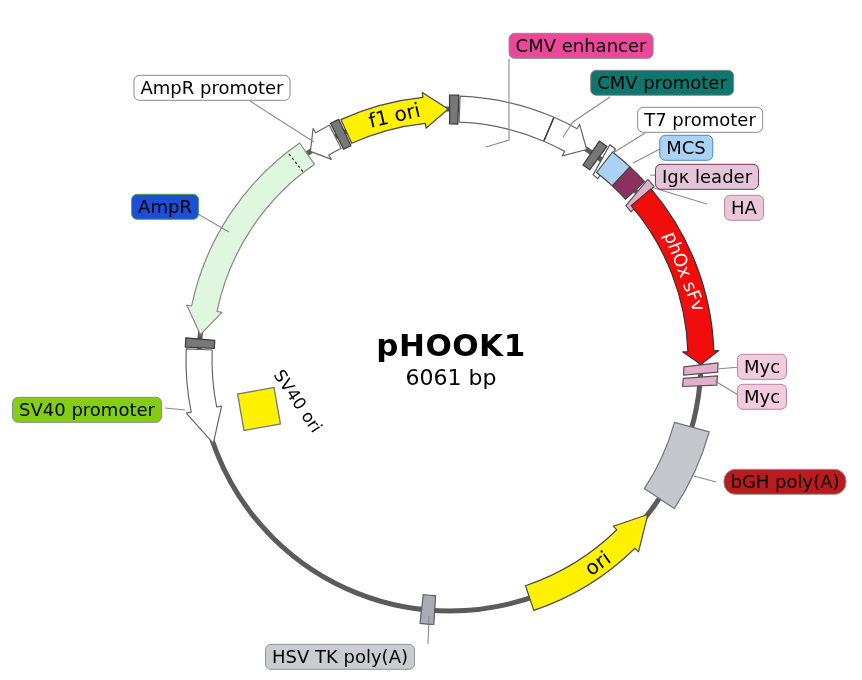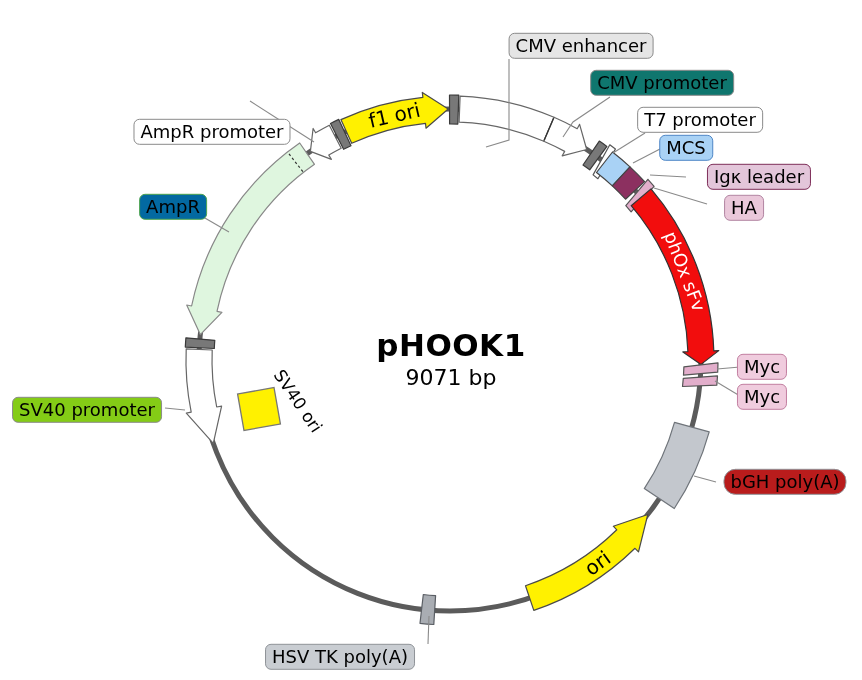--- a/index.html
+++ b/index.html
@@ -56,31 +56,31 @@
       <polyline points="165,408 185,410" fill="none" stroke="#8A8A8A" stroke-width="1.1"></polyline>
       <polyline points="198,214 229,232" fill="none" stroke="#8A8A8A" stroke-width="1.1"></polyline>
       <polyline points="250,101 314,142" fill="none" stroke="#8A8A8A" stroke-width="1.1"></polyline>
       <text transform="translate(394.4 115.2) rotate(-13)" text-anchor="middle" dominant-baseline="central" fill="#000000" font-size="20">f1 ori</text>
       <text transform="translate(597.5 563.1) rotate(-36)" text-anchor="middle" dominant-baseline="central" fill="#000000" font-size="20">ori</text>
       <text transform="translate(684.8 271.3) rotate(69)" text-anchor="middle" dominant-baseline="central" fill="#FFFFFF" font-size="18">phOx sFv</text>
       <rect x="-18.5" y="-18.5" width="37" height="37" transform="translate(259 409) rotate(-10)" fill="#FFF100" stroke="#777777" stroke-width="1.3"></rect>
       <text transform="translate(298 401) rotate(56)" text-anchor="middle" dominant-baseline="central" fill="#000000" font-size="17">SV40 ori</text>
     </svg>
   <div id="labels-layer">
-      <div class="feat-label" style="left: 581px; top: 46px; background: #e5e5e5; border-color: rgb(138, 138, 138);">CMV enhancer</div>
+      <div class="feat-label" style="left: 581px; top: 46px; background: #ec4899; border-color: rgb(138, 138, 138);">CMV enhancer</div>
       <div class="feat-label" style="left: 662px; top: 83px; background: #0f766e; border-color: rgb(138, 138, 138);">CMV promoter</div>
       <div class="feat-label" style="left: 700px; top: 120px; background: rgb(255, 255, 255); border-color: rgb(138, 138, 138);">T7 promoter</div>
       <div class="feat-label" style="left: 686px; top: 148px; background: rgb(169, 210, 245); border-color: rgb(78, 134, 198);">MCS</div>
-      <div class="feat-label" style="left: 759px; top: 177px; background: rgb(227, 198, 218); border-color: rgb(125, 45, 88);">Igκ leader</div>
+      <div class="feat-label" style="left: 707px; top: 177px; background: rgb(227, 198, 218); border-color: rgb(125, 45, 88);">Igκ leader</div>
       <div class="feat-label" style="left: 744px; top: 208px; background: rgb(234, 200, 218); border-color: rgb(178, 133, 162);">HA</div>
       <div class="feat-label" style="left: 762px; top: 367px; background: rgb(240, 204, 222); border-color: rgb(194, 127, 160);">Myc</div>
       <div class="feat-label" style="left: 762px; top: 397px; background: rgb(240, 204, 222); border-color: rgb(194, 127, 160);">Myc</div>
       <div class="feat-label" style="left: 785px; top: 482px; background: #b91c1c; border-color: rgb(143, 147, 152); border-radius: 12px;">bGH poly(A)</div>
       <div class="feat-label" style="left: 340px; top: 657px; background: rgb(201, 205, 210); border-color: rgb(143, 147, 152);">HSV TK poly(A)</div>
       <div class="feat-label" style="left: 87px; top: 410px; background: #84cc16; border-color: rgb(138, 138, 138);">SV40 promoter</div>
-      <div class="feat-label" style="left: 173px; top: 207px; background: #0369a1; border-color: rgb(79, 165, 79);">AmpR</div>
-      <div class="feat-label" style="left: 212px; top: 88px; background: rgb(255, 255, 255); border-color: rgb(138, 138, 138); margin-top: 44px;">AmpR promoter</div>
+      <div class="feat-label" style="left: 165px; top: 207px; background: #1d4ed8; border-color: rgb(79, 165, 79);">AmpR</div>
+      <div class="feat-label" style="left: 212px; top: 88px; background: rgb(255, 255, 255); border-color: rgb(138, 138, 138);">AmpR promoter</div>
     </div>
   <div class="center-title">
     <div class="pname">pHOOK1</div>
-    <div class="psize">9071 bp</div>
+    <div class="psize">6061 bp</div>
   </div>
 </div>
 
 </body></html>

